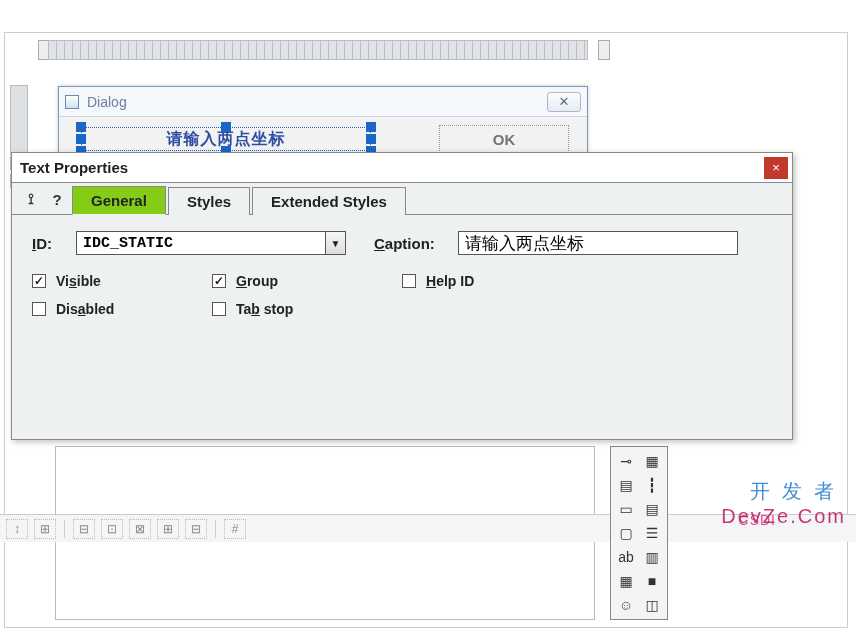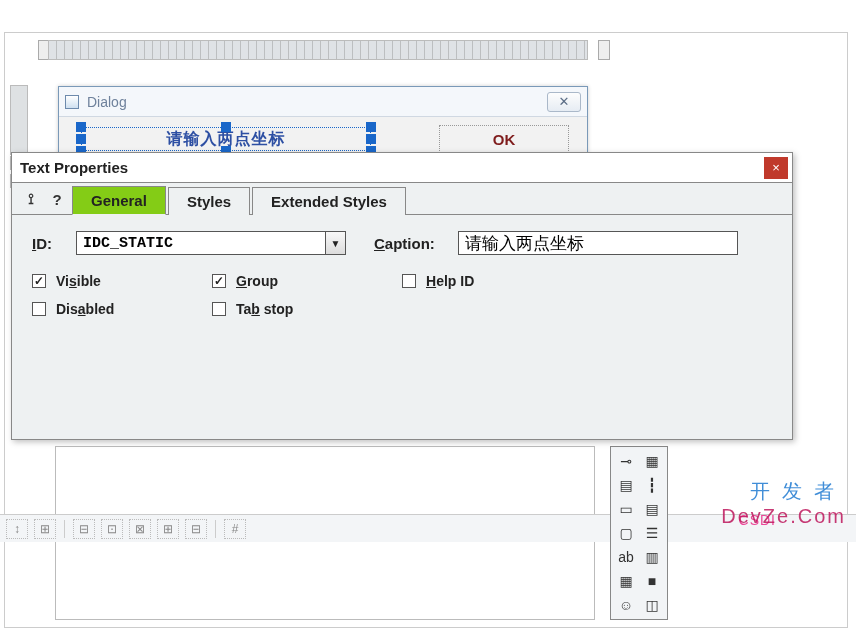--- a/index.html
+++ b/index.html
@@ -127,21 +127,21 @@
   .sel-bl { left: -6px; bottom: -6px; }
   .sel-br { right: -6px; bottom: -6px; }
   .ok-button {
     position: absolute;
     left: 380px; top: 8px;
     width: 130px; height: 28px;
     border: 1px dotted #999;
     display: flex; align-items: center; justify-content: center;
     background: #f2f2f2;
     font-weight: 700;
-    color: #7f1d1d;
+    color: #737373;
     font-size: 15px;
     overflow: hidden;
   }
 
   
   .work-area {
     position: absolute;
     left: 55px; top: 420px;
     width: 540px; height: 174px;
     background: #fff;

